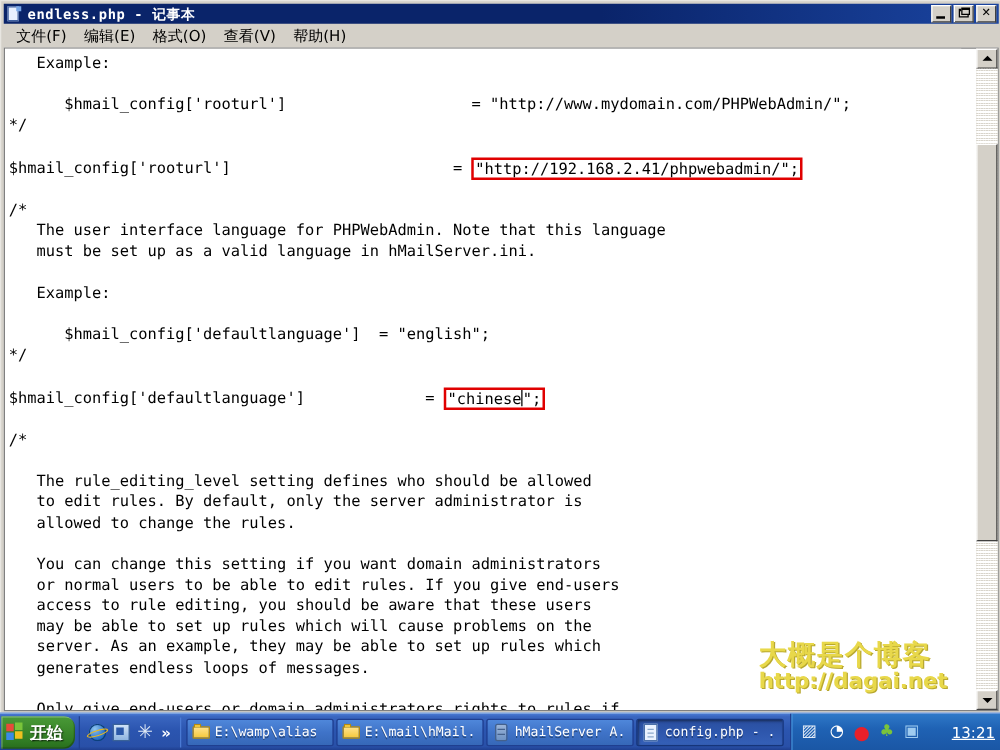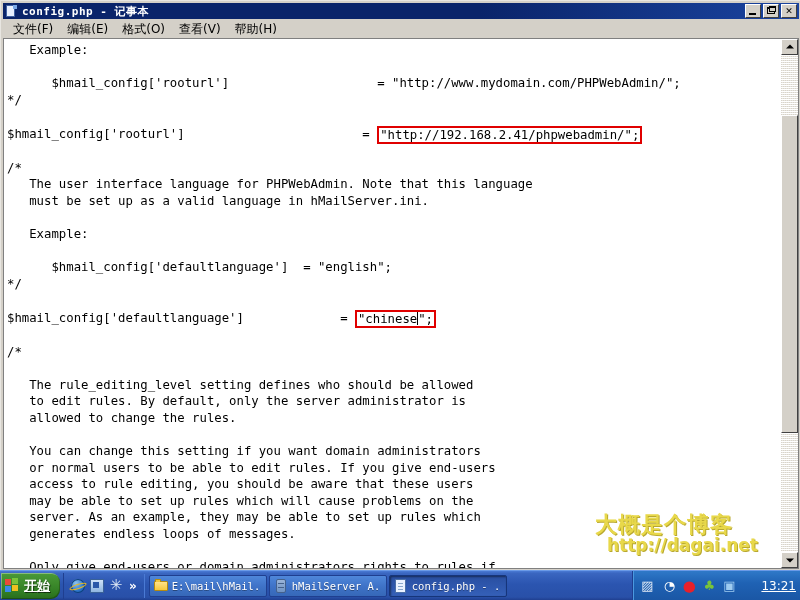--- a/index.html
+++ b/index.html
@@ -207,21 +207,20 @@
     line-height: 21px;
     letter-spacing: 1px;
   }
   #watermark .wm-url {
     font-family: "DejaVu Sans", sans-serif;
     font-size: 17px;
     font-weight: bold;
     color: #e8d84a;
     text-shadow: 1px 1px 0 #b8a830;
     line-height: 21px;
-    margin-left: 12px;
   }
 
   
   #vscroll {
     position: absolute;
     right: 0px; top: 0px;
     width: 17px;
     height: 529px;
     background: #f1efe9;
     box-sizing: border-box;
@@ -534,21 +533,21 @@
 
 <div id="screen">
 
   <div id="notepad-window">
 
     <div id="title-bar">
       <span id="title-icon">
         <span class="doc"></span>
           <span class="fold"></span>
       </span>
-      <span id="title-text">config.php - 记事本</span>
+      <span id="title-text">endless.php - 记事本</span>
       <span id="title-buttons">
         <span class="tbtn">
             <span class="min-bar"></span>
           </span>
         <span class="tbtn">
             <span class="max-box"></span>
             <span class="max-box2"></span>
           </span>
         <span class="tbtn">
             <span class="glyph">✕</span>
@@ -638,20 +637,26 @@
           <span class="desk-ico"></span>
         </span>
       <span class="ql-icon">
           <span class="star-ico">✳</span>
         </span>
       <span class="ql-chevron">»</span>
     </div>
 
     <div id="task-buttons">
 
+      <div class="task-btn">
+        <span class="tb-icon">
+            <span class="folder"></span>
+          </span>
+        <span class="tb-label">E:\wamp\alias</span>
+      </div>
 
       <div class="task-btn">
         <span class="tb-icon">
             <span class="folder"></span>
           </span>
         <span class="tb-label">E:\mail\hMail...</span>
       </div>
 
       <div class="task-btn">
         <span class="tb-icon">

